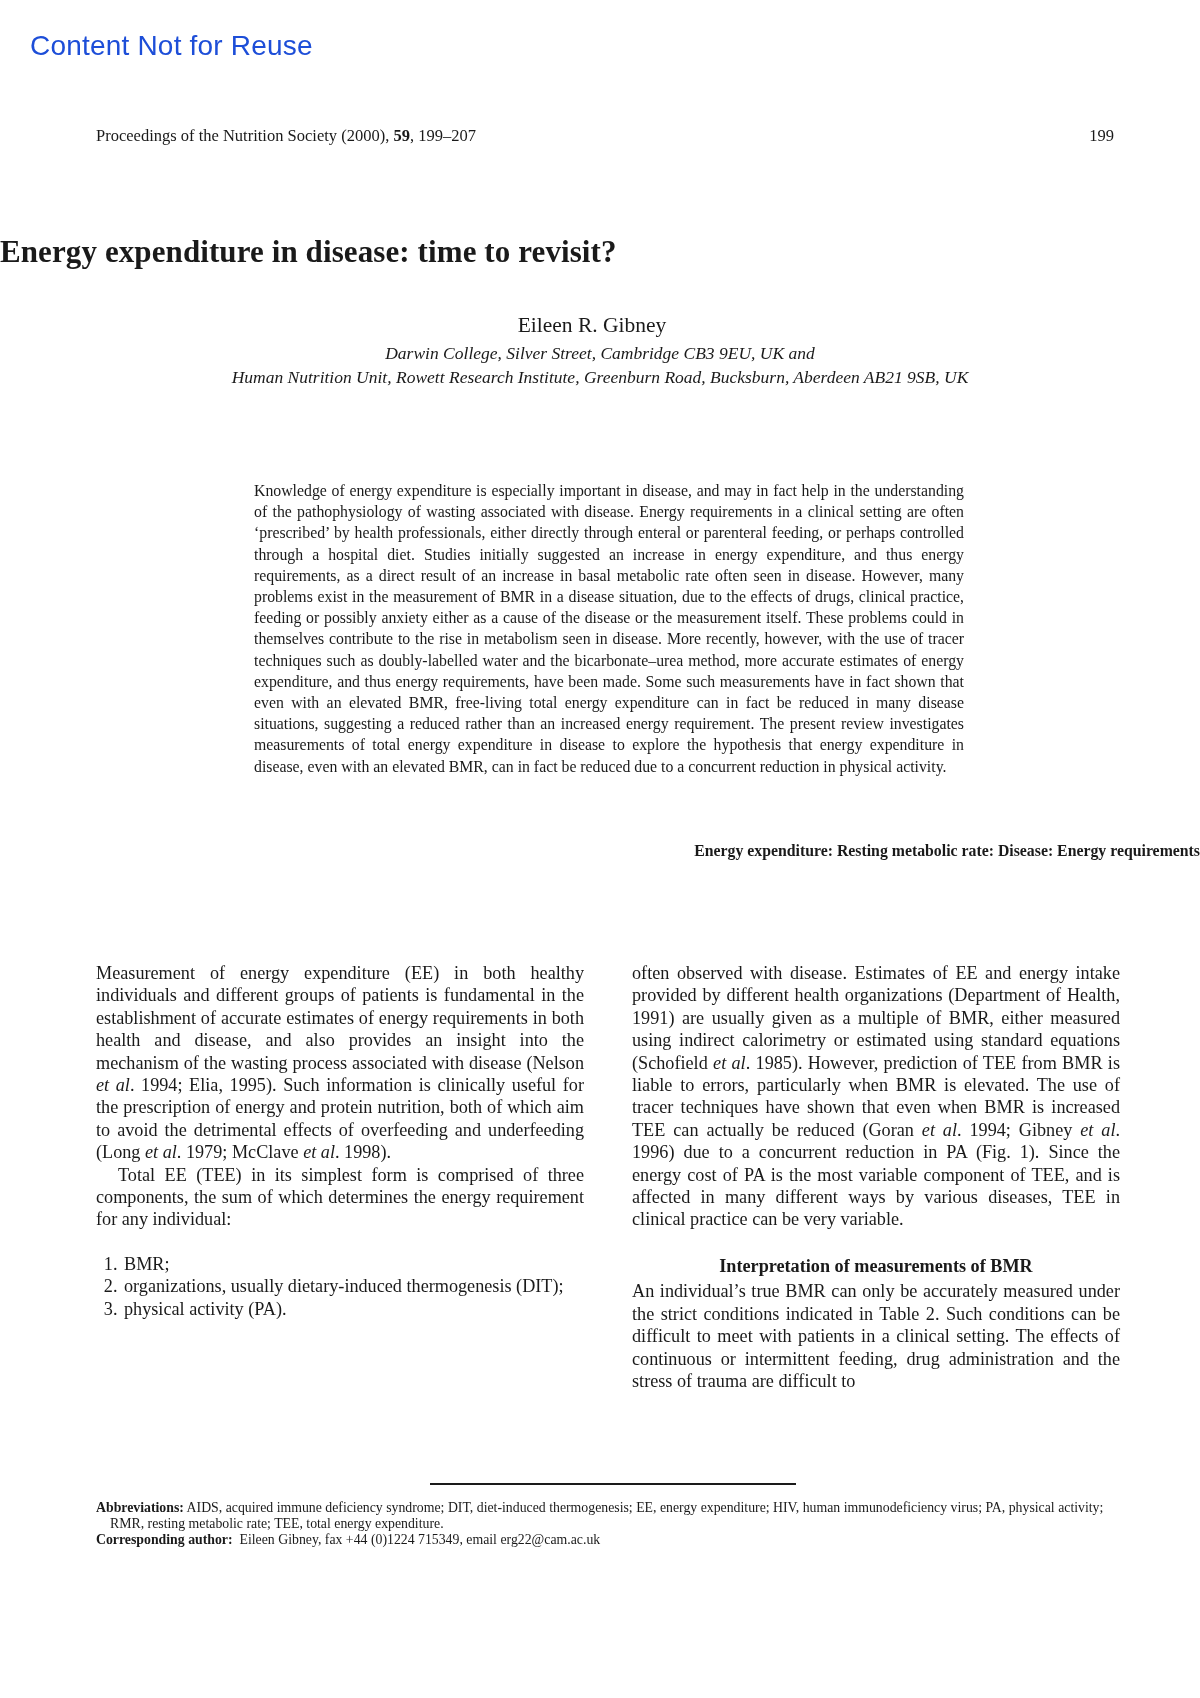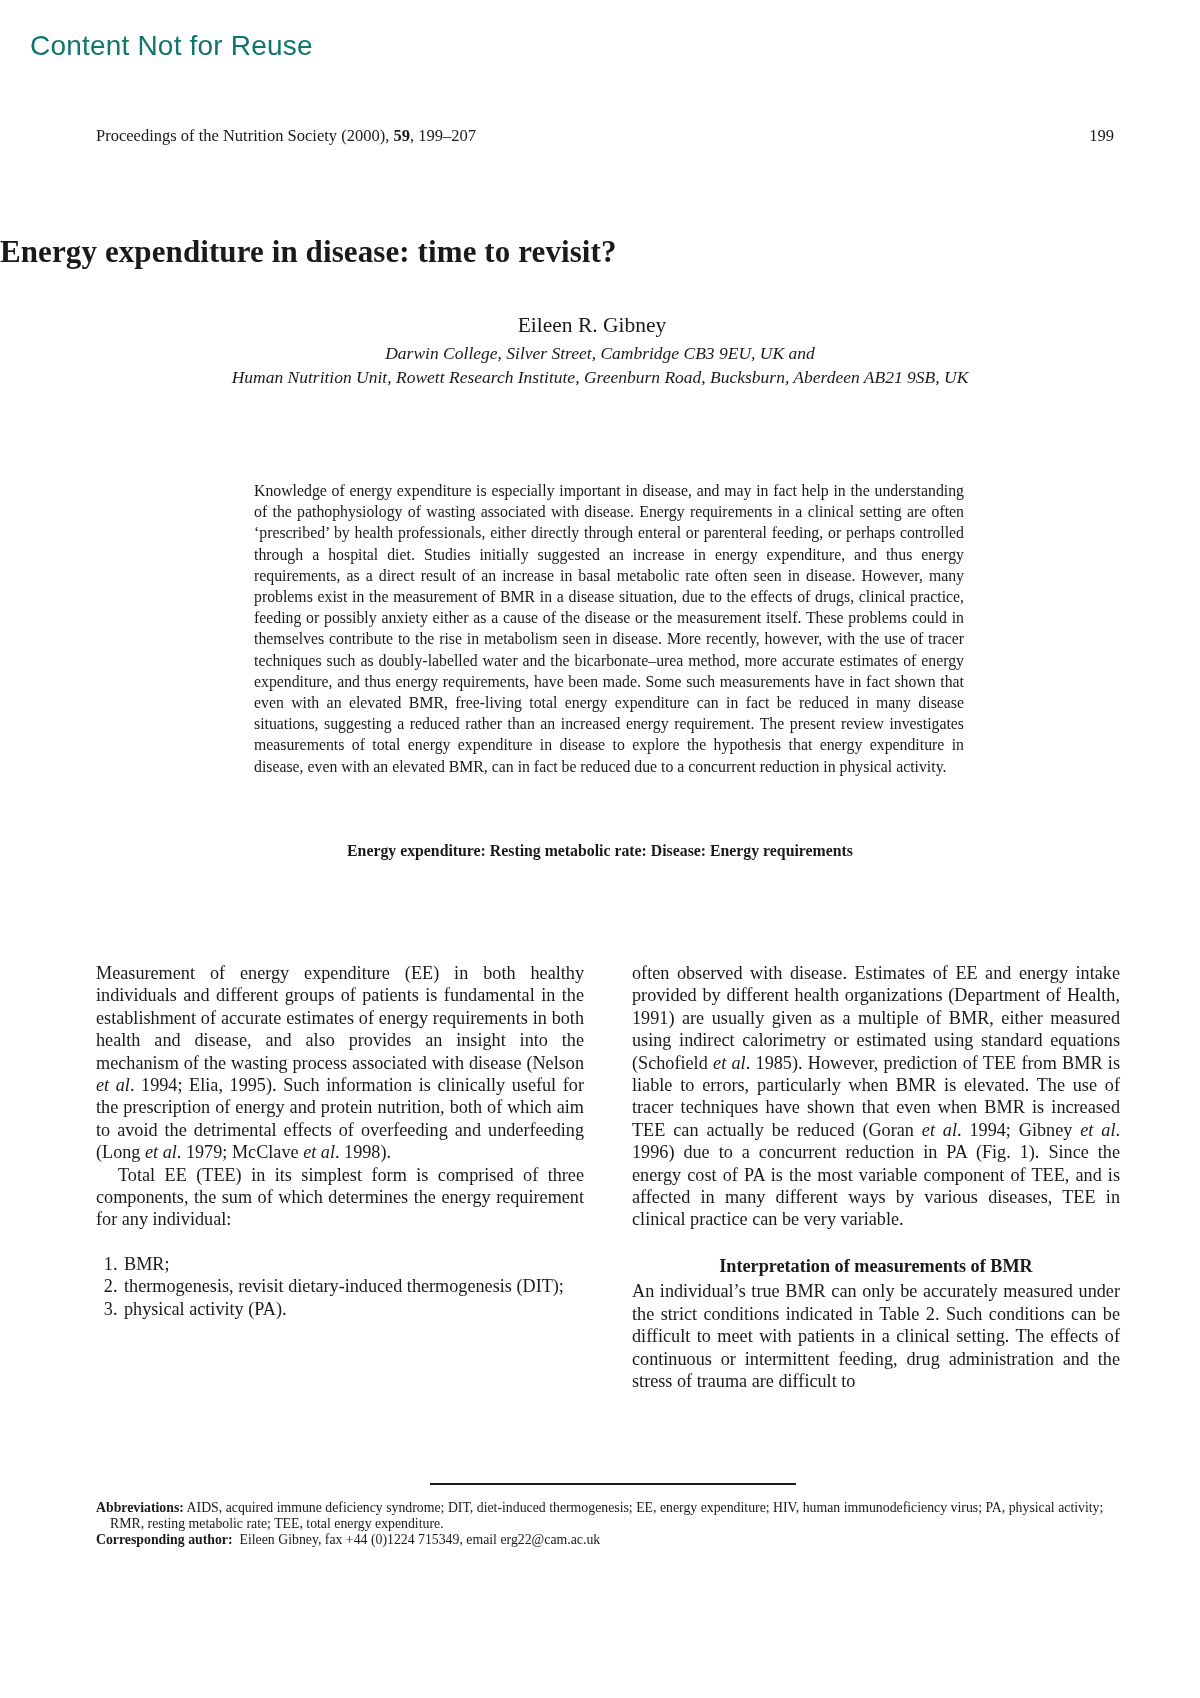--- a/index.html
+++ b/index.html
@@ -3,21 +3,21 @@
   <meta charset="utf-8">
   <style>
     html, body { margin: 0; padding: 0; background: #ffffff; }
     body {
       width: 1200px; height: 1698px; position: relative; overflow: hidden;
       font-family: "Liberation Serif", "DejaVu Serif", serif; color: #1a1a1a;
     }
     .watermark {
       position: absolute; left: 30px; top: 30px;
       font-family: "Liberation Sans", "DejaVu Sans", sans-serif;
-      font-size: 28px; color: #0f766e; letter-spacing: 0.2px;
+      font-size: 28px; color: #1d4ed8; letter-spacing: 0.2px;
     }
     .running-head {
       position: absolute; left: 96px; top: 126px; right: 86px;
       font-size: 16.5px; display: flex; justify-content: space-between;
     }
     .running-head .journal { }
     .title {
       position: absolute; left: 0; right: 0; top: 234px; text-align: left;
       font-size: 31px; font-weight: bold; letter-spacing: 0.1px;
     }
@@ -27,21 +27,21 @@
     .affil {
       position: absolute; left: 0; right: 0; text-align: center; font-size: 17.5px; font-style: italic;
     }
     .affil.a1 { top: 343px; }
     .affil.a2 { top: 367px; }
     .abstract {
       position: absolute; left: 254px; width: 710px; top: 480px;
       font-size: 15.8px; line-height: 21.2px; text-align: justify;
     }
     .keywords {
-      position: absolute; left: 0; right: 0; top: 842px; text-align: center;
+      position: absolute; left: 0; right: 0; top: 842px; text-align: right;
       font-size: 15.8px; font-weight: bold;
     }
     .col {
       position: absolute; top: 962px; width: 488px;
       font-size: 18.2px; line-height: 22.4px; text-align: justify;
     }
     .col.left { left: 96px; }
     .col.right { left: 632px; }
     .col p { margin: 0; }
     .col p.indent { text-indent: 22px; }
@@ -78,21 +78,21 @@
 <div class="affil a2">Human Nutrition Unit, Rowett Research Institute, Greenburn Road, Bucksburn, Aberdeen AB21 9SB, UK</div>
 
 <div class="abstract">Knowledge of energy expenditure is especially important in disease, and may in fact help in the understanding of the pathophysiology of wasting associated with disease. Energy requirements in a clinical setting are often ‘prescribed’ by health professionals, either directly through enteral or parenteral feeding, or perhaps controlled through a hospital diet. Studies initially suggested an increase in energy expenditure, and thus energy requirements, as a direct result of an increase in basal metabolic rate often seen in disease. However, many problems exist in the measurement of BMR in a disease situation, due to the effects of drugs, clinical practice, feeding or possibly anxiety either as a cause of the disease or the measurement itself. These problems could in themselves contribute to the rise in metabolism seen in disease. More recently, however, with the use of tracer techniques such as doubly-labelled water and the bicarbonate–urea method, more accurate estimates of energy expenditure, and thus energy requirements, have been made. Some such measurements have in fact shown that even with an elevated BMR, free-living total energy expenditure can in fact be reduced in many disease situations, suggesting a reduced rather than an increased energy requirement. The present review investigates measurements of total energy expenditure in disease to explore the hypothesis that energy expenditure in disease, even with an elevated BMR, can in fact be reduced due to a concurrent reduction in physical activity.</div>
 <div class="keywords">Energy expenditure: Resting metabolic rate: Disease: Energy requirements</div>
 
 <div class="col left">
   <p><span>Measurement of energy expenditure (EE) in both healthy individuals and different groups of patients is fundamental in the establishment of accurate estimates of energy requirements in both health and disease, and also provides an insight into the mechanism of the wasting process associated with disease (Nelson </span><i>et al</i><span>. 1994; Elia, 1995). Such information is clinically useful for the prescription of energy and protein nutrition, both of which aim to avoid the detrimental effects of overfeeding and underfeeding (Long </span><i>et al</i><span>. 1979; McClave </span><i>et al</i><span>. 1998).</span></p>
   <p class="indent">Total EE (TEE) in its simplest form is comprised of three components, the sum of which determines the energy requirement for any individual:</p>
   <ol>
     <li>BMR;</li>
-    <li>thermogenesis, revisit dietary-induced thermogenesis (DIT);</li>
+    <li>organizations, usually dietary-induced thermogenesis (DIT);</li>
     <li>physical activity (PA).</li>
   </ol>
 </div>
 
 <div class="col right">
   <p><span>often observed with disease. Estimates of EE and energy intake provided by different health organizations (Department of Health, 1991) are usually given as a multiple of BMR, either measured using indirect calorimetry or estimated using standard equations (Schofield </span><i>et al</i><span>. 1985). However, prediction of TEE from BMR is liable to errors, particularly when BMR is elevated. The use of tracer techniques have shown that even when BMR is increased TEE can actually be reduced (Goran </span><i>et al</i><span>. 1994; Gibney </span><i>et al</i><span>. 1996) due to a concurrent reduction in PA (Fig. 1). Since the energy cost of PA is the most variable component of TEE, and is affected in many different ways by various diseases, TEE in clinical practice can be very variable.</span></p>
   <div class="section-heading">Interpretation of measurements of BMR</div>
   <p>An individual’s true BMR can only be accurately measured under the strict conditions indicated in Table 2. Such conditions can be difficult to meet with patients in a clinical setting. The effects of continuous or intermittent feeding, drug administration and the stress of trauma are difficult to</p>
 </div>
 

